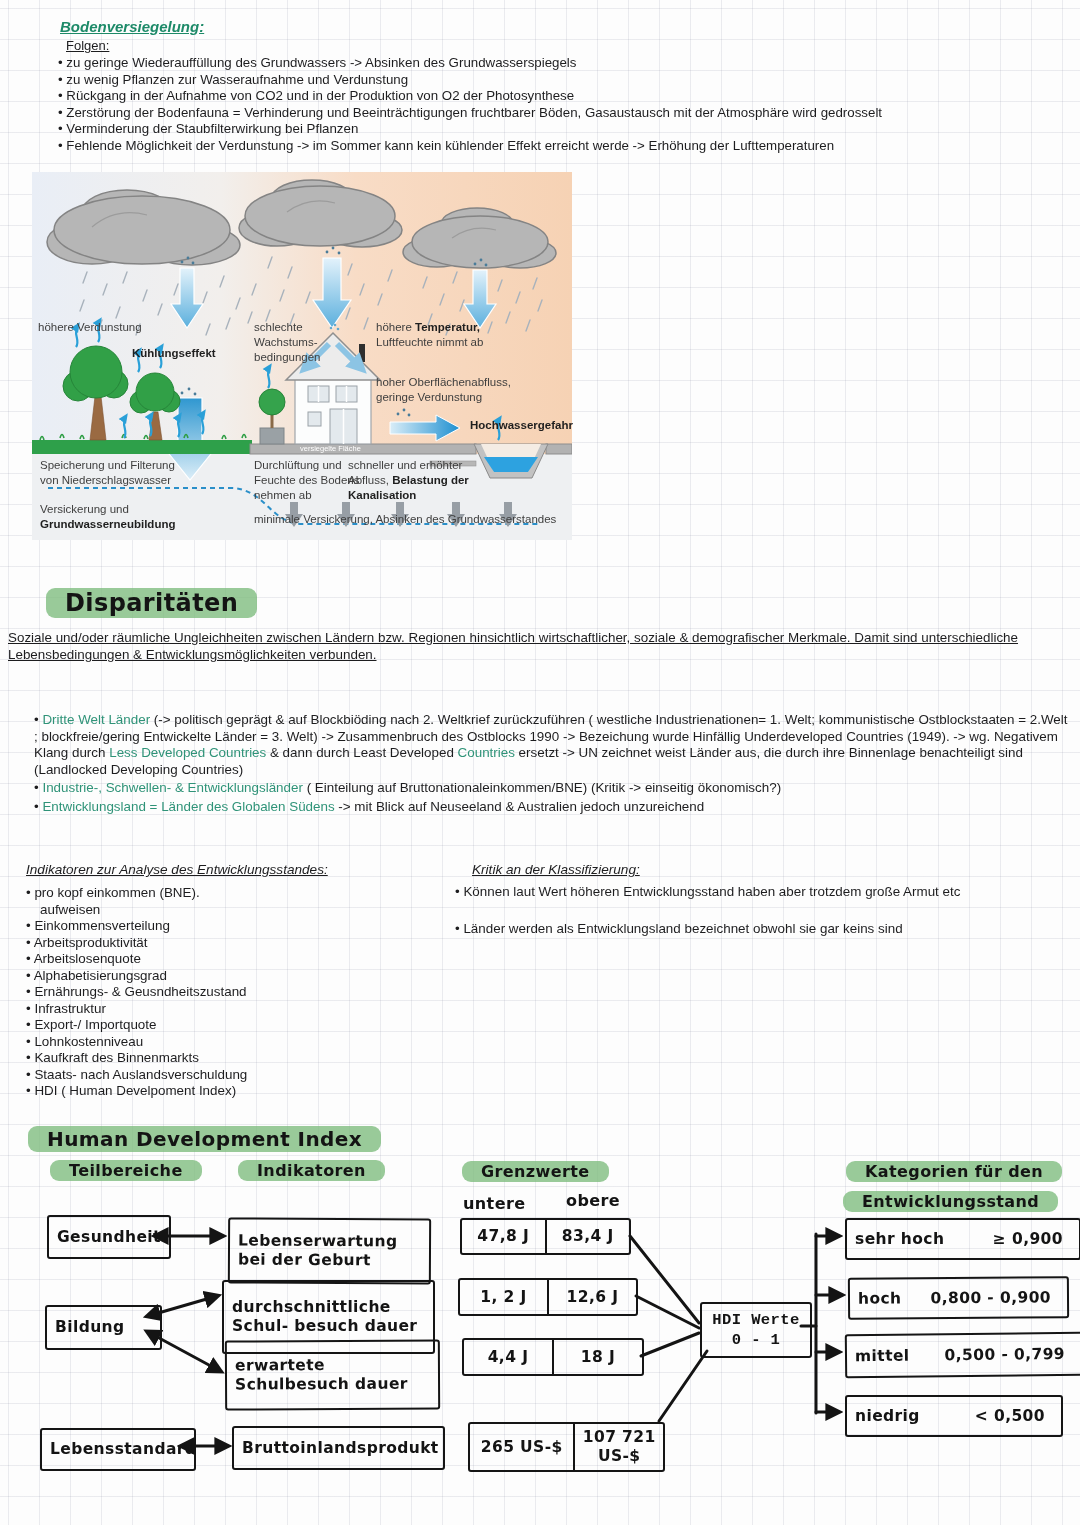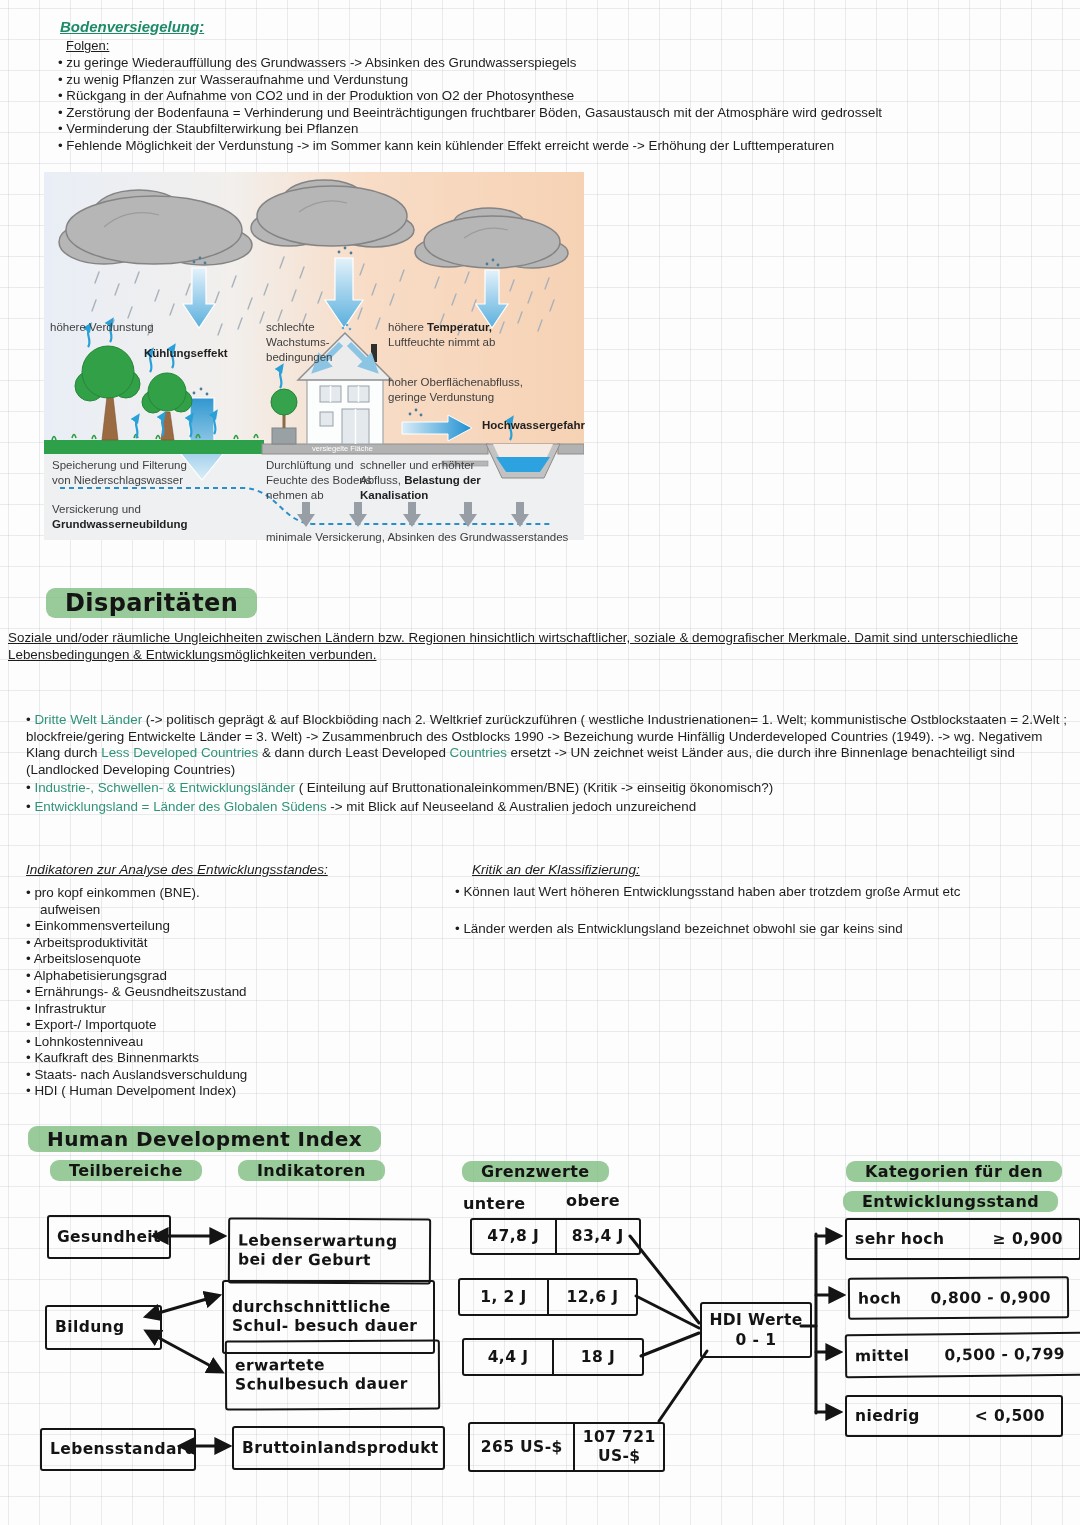--- a/index.html
+++ b/index.html
@@ -9,39 +9,39 @@
       linear-gradient(to right, rgba(150,155,175,0.18) 1px, transparent 1px),
       linear-gradient(to bottom, rgba(150,155,175,0.18) 1px, transparent 1px);
     background-size:31px 31px;background-position:8px 8px;
     font-family:"Liberation Sans",sans-serif;color:#1d1d1f;}
   .abs{position:absolute;}
   
   .title{font-size:15px;font-weight:bold;font-style:italic;color:#1d8a68;text-decoration:underline;}
   .sub{font-size:13px;text-decoration:underline;}
   .blist p{margin:0 0 3.4px 0;font-size:13.3px;line-height:13.2px;white-space:nowrap;}
   .defin{font-size:13.4px;line-height:16.6px;text-decoration:underline;margin:0;}
-  .wpara{font-size:13.4px;line-height:16.6px;margin:0 0 2px 8px;}
+  .wpara{font-size:13.4px;line-height:16.6px;margin:0 0 2px 16px;}
   .grn{color:#2f9378;}
   .ihead{font-size:13.6px;font-style:italic;text-decoration:underline;}
   .ind p{margin:0 0 3.1px 0;font-size:13.4px;line-height:13.4px;}
   .ind p.cont{padding-left:14px;}
   .kr p{margin:0;font-size:13.4px;line-height:16px;}
   .kr p.gap{margin-top:21px;}
   
   .hand{font-family:"DejaVu Sans",sans-serif;font-weight:600;color:#141414;letter-spacing:.4px;}
   .hl{display:inline-block;background:rgba(124,187,124,0.78);border-radius:9px;padding:1px 19px;}
   .map .box{position:absolute;border:2.6px solid #151515;border-radius:3px;background:transparent;
     display:flex;align-items:center;padding:2px 8px;font-size:15.5px;line-height:1.22;}
   .map .gw{padding:0;align-items:stretch;}
   .map .gw .cell{flex:1;display:flex;align-items:center;justify-content:center;text-align:center;padding:2px 4px;}
   .map .gw .cell + .cell{border-left:2.6px solid #151515;}
   .map .kat{justify-content:space-between;padding-right:16px;}
-  .map .col{flex-direction:column;justify-content:center;gap:1px;padding:2px 4px;text-align:center;}
+  .map .col{flex-direction:column;justify-content:center;gap:1px;padding:2px 4px;text-align:center;font-family:Liberation Mono, monospace;}
   
-  .diagram{position:absolute;left:32px;top:172px;width:540px;height:368px;margin-left:12px;}
+  .diagram{position:absolute;left:32px;top:172px;width:540px;height:368px;}
   .dlab{position:absolute;font-size:11.5px;line-height:15px;color:#3e3e3e;}
   .dlab .ln{display:block;}
   .bd{font-weight:bold;color:#1f1f1f;}
 </style>
 </head>
 <body>
 
 <div class="page">
 
   <div class="abs" style="left:60px;top:18px">
@@ -241,21 +241,21 @@
     <div class="dlab" style="left:222px;top:286px">
       <span class="ln">Durchlüftung und</span>
       <span class="ln">Feuchte des Bodens</span>
       <span class="ln">nehmen ab</span>
     </div>
     <div class="dlab" style="left:316px;top:286px">
       <span class="ln">schneller und erhöhter</span>
       <span class="ln"><span>Abfluss,</span> <span class="bd">Belastung der</span></span>
       <span class="ln bd">Kanalisation</span>
     </div>
-    <div class="dlab" style="left:222px;top:358px">minimale Versickerung, Absinken des Grundwasserstandes</div>
+    <div class="dlab" style="left:222px;top:340px">minimale Versickerung, Absinken des Grundwasserstandes</div>
   </div>
 
   <div class="abs hand hl" style="left:46px;top:588px;font-size:24px">Disparitäten</div>
   <p class="abs defin" style="left:8px;top:630px;width:1062px">Soziale und/oder räumliche Ungleichheiten zwischen Ländern bzw. Regionen hinsichtlich wirtschaftlicher, soziale &amp; demografischer Merkmale. Damit sind unterschiedliche Lebensbedingungen &amp; Entwicklungsmöglichkeiten verbunden.</p>
 
   <div class="abs" style="left:18px;top:712px;width:1050px">
     <p class="wpara"><span>• </span><span class="grn">Dritte Welt Länder</span><span> (-&gt; politisch geprägt &amp; auf Blockbiöding nach 2. Weltkrief zurückzuführen ( westliche Industrienationen= 1. Welt; kommunistische Ostblockstaaten = 2.Welt ; blockfreie/gering Entwickelte Länder = 3. Welt) -&gt; Zusammenbruch des Ostblocks 1990 -&gt; Bezeichung wurde Hinfällig Underdeveloped Countries (1949). -&gt; wg. Negativem Klang durch </span><span class="grn">Less Developed Countries</span><span> &amp; dann durch Least Developed </span><span class="grn">Countries</span><span> ersetzt -&gt; UN zeichnet weist Länder aus, die durch ihre Binnenlage benachteiligt sind (Landlocked Developing Countries)</span></p>
     <p class="wpara"><span>• </span><span class="grn">Industrie-, Schwellen- &amp; Entwicklungsländer</span><span> ( Einteilung auf Bruttonationaleinkommen/BNE) (Kritik -&gt; einseitig ökonomisch?)</span></p>
     <p class="wpara"><span>• </span><span class="grn">Entwicklungsland = Länder des Globalen Südens</span><span>  -&gt; mit Blick auf Neuseeland &amp; Australien jedoch unzureichend</span></p>
   </div>
@@ -315,21 +315,21 @@
     <div class="abs hand" style="left:566px;top:71px;font-size:16px">obere</div>
     <div class="abs hand hl" style="left:846px;top:41px;font-size:16px">Kategorien für den</div>
     <div class="abs hand hl" style="left:843px;top:71px;font-size:16px">Entwicklungsstand</div>
 
     <div class="box hand" style="left:47px;top:95px;width:104px;height:36px">Gesundheit</div>
     <div class="box hand" style="left:228px;top:98px;width:183px;height:58px;transform:rotate(.3deg)">Lebenserwartung bei der Geburt</div>
     <div class="box hand" style="left:222px;top:160px;width:193px;height:66px">durchschnittliche Schul- besuch dauer</div>
     <div class="box hand" style="left:45px;top:185px;width:97px;height:37px">Bildung</div>
     <div class="box hand" style="left:225px;top:220px;width:195px;height:62px;transform:rotate(-.3deg)">erwartete Schulbesuch dauer</div>
 
-    <div class="box gw hand" style="left:470px;top:98px;width:167px;height:33px">
+    <div class="box gw hand" style="left:460px;top:98px;width:167px;height:33px">
       <span class="cell">47,8 J</span>
       <span class="cell">83,4 J</span>
     </div>
     <div class="box gw hand" style="left:458px;top:158px;width:176px;height:34px">
       <span class="cell">1, 2 J</span>
       <span class="cell">12,6 J</span>
     </div>
     <div class="box gw hand" style="left:462px;top:218px;width:178px;height:34px">
       <span class="cell">4,4 J</span>
       <span class="cell">18 J</span>

